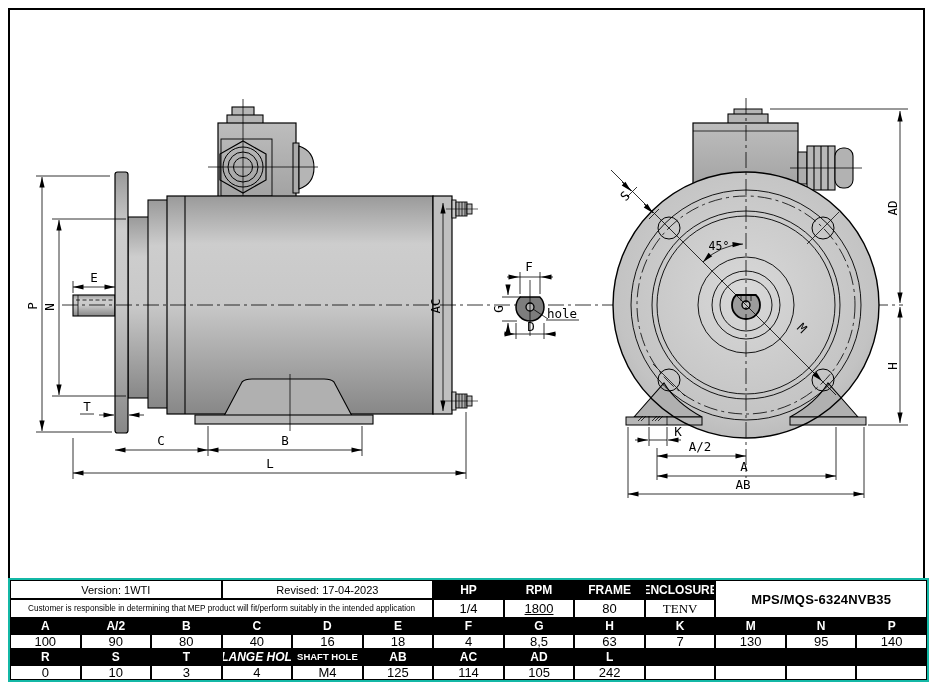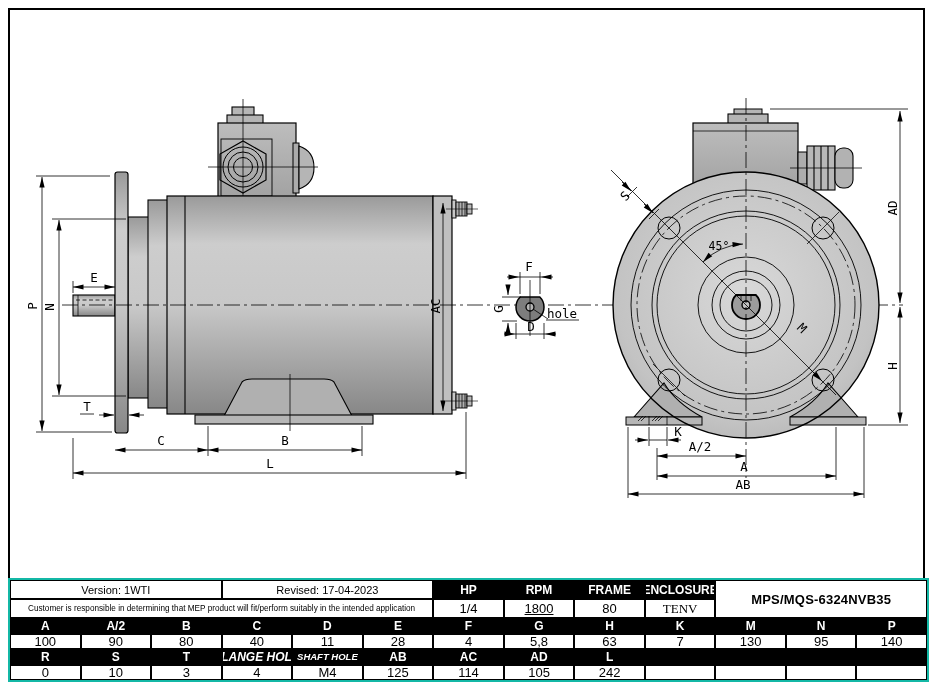--- a/index.html
+++ b/index.html
@@ -307,35 +307,35 @@
     <div class="hc">H</div>
     <div class="hc">K</div>
     <div class="hc">M</div>
     <div class="hc">N</div>
     <div class="hc">P</div>
 
     <div class="vc">100</div>
     <div class="vc">90</div>
     <div class="vc">80</div>
     <div class="vc">40</div>
-    <div class="vc">11</div>
-    <div class="vc">28</div>
+    <div class="vc">16</div>
+    <div class="vc">18</div>
     <div class="vc">4</div>
-    <div class="vc">5,8</div>
+    <div class="vc">8,5</div>
     <div class="vc">63</div>
     <div class="vc">7</div>
     <div class="vc">130</div>
     <div class="vc">95</div>
     <div class="vc">140</div>
 
     <div class="hc">R</div>
     <div class="hc">S</div>
     <div class="hc">T</div>
     <div class="hc" style="font-size:12px;font-style:italic;">FLANGE HOLE</div>
-    <div class="hc" style="font-size:9.5px;font-style:italic;">SHAFT HOLE</div>
+    <div class="hc" style="font-size:9.5px;">SHAFT HOLE</div>
     <div class="hc">AB</div>
     <div class="hc">AC</div>
     <div class="hc">AD</div>
     <div class="hc">L</div>
     <div class="hc"></div>
     <div class="hc"></div>
     <div class="hc"></div>
     <div class="hc"></div>
 
     <div class="vc">0</div>

